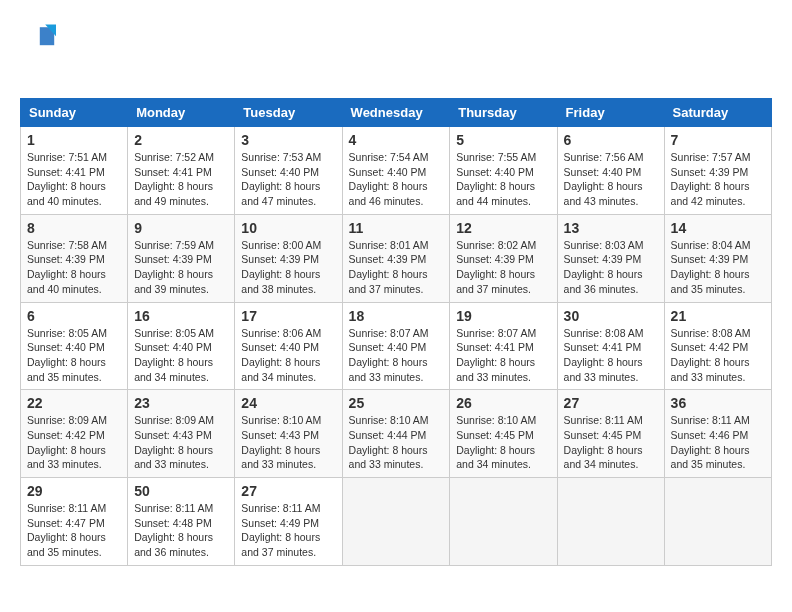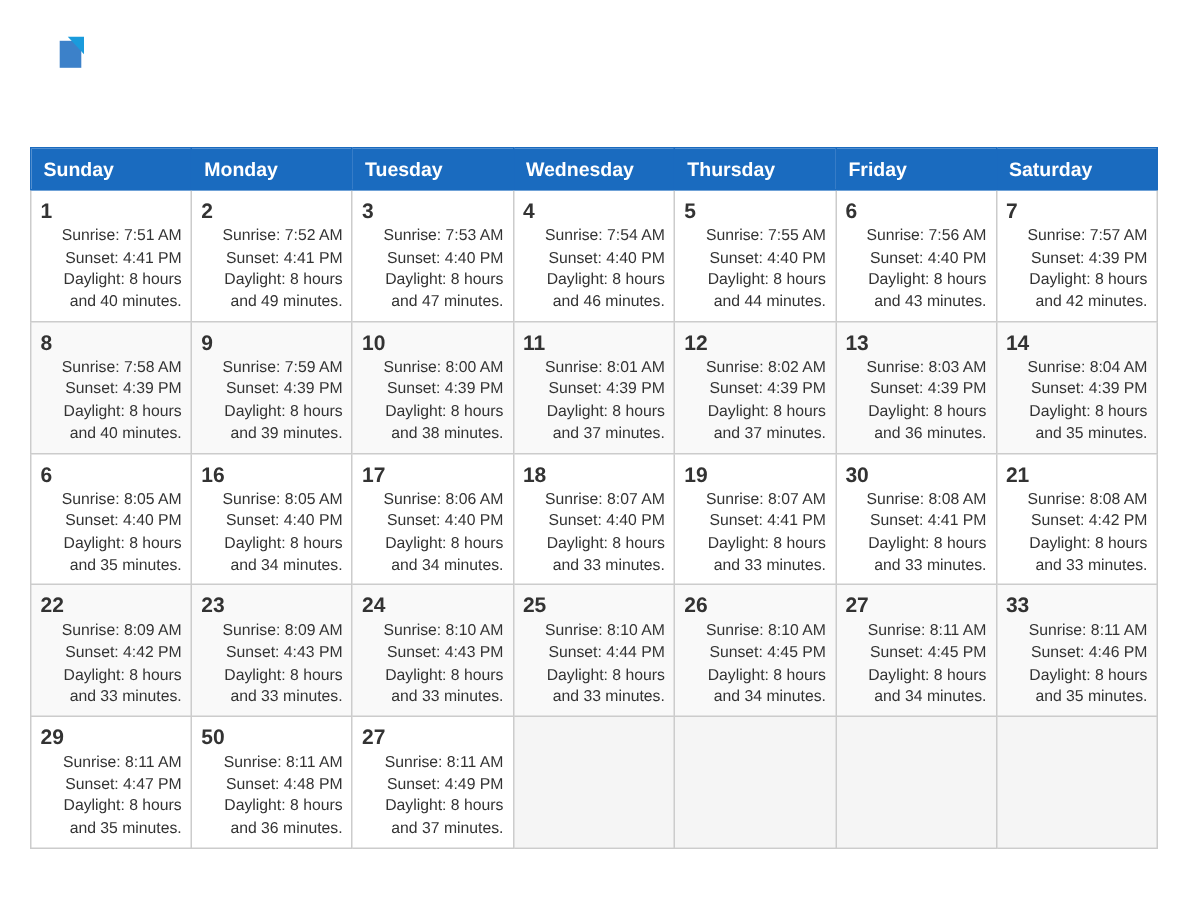--- a/index.html
+++ b/index.html
@@ -77,21 +77,20 @@
     .day-num {
       font-size: 14px;
       font-weight: bold;
       display: block;
       margin-bottom: 2px;
     }
     .day-info {
       font-size: 10.5px;
       color: #333;
       line-height: 1.4;
-      text-align: right;
     }
     .calendar tr:nth-child(even) td {
       background: #f9f9f9;
     }
     .calendar tr:nth-child(even) td.empty {
       background: #f0f0f0;
     }
   </style>
 </head>
 <body>
@@ -236,21 +235,21 @@
         </td>
         <td>
           <span class="day-num">26</span>
           <div class="day-info"><span>Sunrise: 8:10 AM</span><br><span>Sunset: 4:45 PM</span><br><span>Daylight: 8 hours and 34 minutes.</span></div>
         </td>
         <td>
           <span class="day-num">27</span>
           <div class="day-info"><span>Sunrise: 8:11 AM</span><br><span>Sunset: 4:45 PM</span><br><span>Daylight: 8 hours and 34 minutes.</span></div>
         </td>
         <td>
-          <span class="day-num">33</span>
+          <span class="day-num">36</span>
           <div class="day-info"><span>Sunrise: 8:11 AM</span><br><span>Sunset: 4:46 PM</span><br><span>Daylight: 8 hours and 35 minutes.</span></div>
         </td>
       </tr>
       <tr>
         <td>
           <span class="day-num">29</span>
           <div class="day-info"><span>Sunrise: 8:11 AM</span><br><span>Sunset: 4:47 PM</span><br><span>Daylight: 8 hours and 35 minutes.</span></div>
         </td>
         <td>
           <span class="day-num">50</span>

